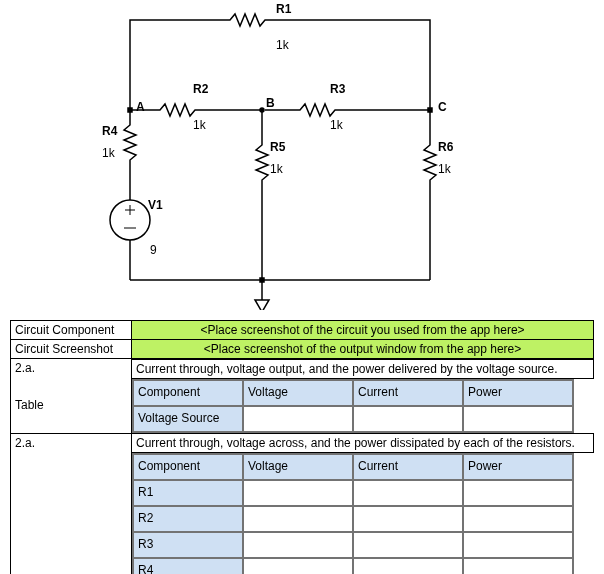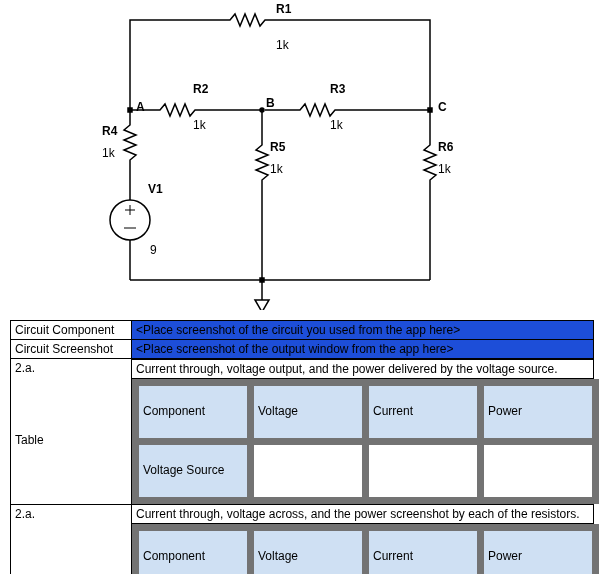--- a/index.html
+++ b/index.html
@@ -3,23 +3,23 @@
 <meta charset="utf-8">
 <style>
 body{margin:0;padding:0;font-family:Arial,sans-serif;font-size:12px;background:#fff;width:604px}
 .circuit-area{width:604px;height:320px;position:relative}
 .circuit-svg{position:absolute;left:90px;top:10px}
 .circuit-label{position:absolute;font-size:12px;font-weight:bold}
 .circuit-value{position:absolute;font-size:12px;font-weight:normal}
 .prompt-row{border-top:1px solid #000;border-left:1px solid #000;border-right:1px solid #000;padding:2px 4px;font-size:12px}
 .tbl{border-collapse:collapse;width:100%;table-layout:fixed}
 .tbl td{border:1px solid #000;padding:2px 4px;font-size:12px;vertical-align:top}
-.bluecell{background:#1d4ed8;}
+.bluecell{background:#bef264;text-align:center}
 .datatable{border-collapse:collapse}
-.datatable td{border:7px solid #737373;padding:18px 4px;font-size:12px;min-width:100px;height:16px}
+.datatable td{border:2px solid #737373;padding:4px 4px;font-size:12px;min-width:100px;height:16px}
 .datatable .hdr{background:#cfe0f3}
 .labelcol{width:112px}
 </style>
 </head>
 <body>
 
 <div class="circuit-area">
 <svg class="circuit-svg" width="400" height="300">
 <g stroke="#000" stroke-width="1.5" fill="none">
 
@@ -62,21 +62,21 @@
 <span class="circuit-label" style="left:193px;top:82px">R2</span>
 <span class="circuit-value" style="left:193px;top:118px">1k</span>
 <span class="circuit-label" style="left:330px;top:82px">R3</span>
 <span class="circuit-value" style="left:330px;top:118px">1k</span>
 <span class="circuit-label" style="left:102px;top:124px">R4</span>
 <span class="circuit-value" style="left:102px;top:146px">1k</span>
 <span class="circuit-label" style="left:270px;top:140px">R5</span>
 <span class="circuit-value" style="left:270px;top:162px">1k</span>
 <span class="circuit-label" style="left:438px;top:140px">R6</span>
 <span class="circuit-value" style="left:438px;top:162px">1k</span>
-<span class="circuit-label" style="left:148px;top:182px">V1</span>
+<span class="circuit-label" style="left:148px;top:198px">V1</span>
 <span class="circuit-value" style="left:150px;top:243px">9</span>
 <span class="circuit-label" style="left:136px;top:100px">A</span>
 <span class="circuit-label" style="left:266px;top:96px">B</span>
 <span class="circuit-label" style="left:438px;top:100px">C</span>
 </div>
 
 <div style="padding:0 10px 10px 10px">
 <table class="tbl">
 <tbody>
         <tr>
@@ -108,21 +108,21 @@
 </tbody>
             </table>
 </td>
 </tr>
 <tr>
           <td class="labelcol" style="border-top:none">Table</td>
         </tr>
 <tr>
 <td class="labelcol" style="border-bottom:none">2.a.</td>
 <td rowspan="2" style="padding:0;border:none">
-<div style="border:1px solid #000;border-left:none;padding:2px 4px">Current through, voltage across, and the power screenshot by each of the resistors.</div>
+<div style="border:1px solid #000;border-left:none;padding:2px 4px">Current through, voltage across, and the power dissipated by each of the resistors.</div>
 <table class="datatable">
 <tbody>
                 <tr>
                   <td class="hdr">Component</td>
                   <td class="hdr">Voltage</td>
                   <td class="hdr">Current</td>
                   <td class="hdr">Power</td>
                 </tr>
 <tr>
                   <td class="hdr">R1</td>

